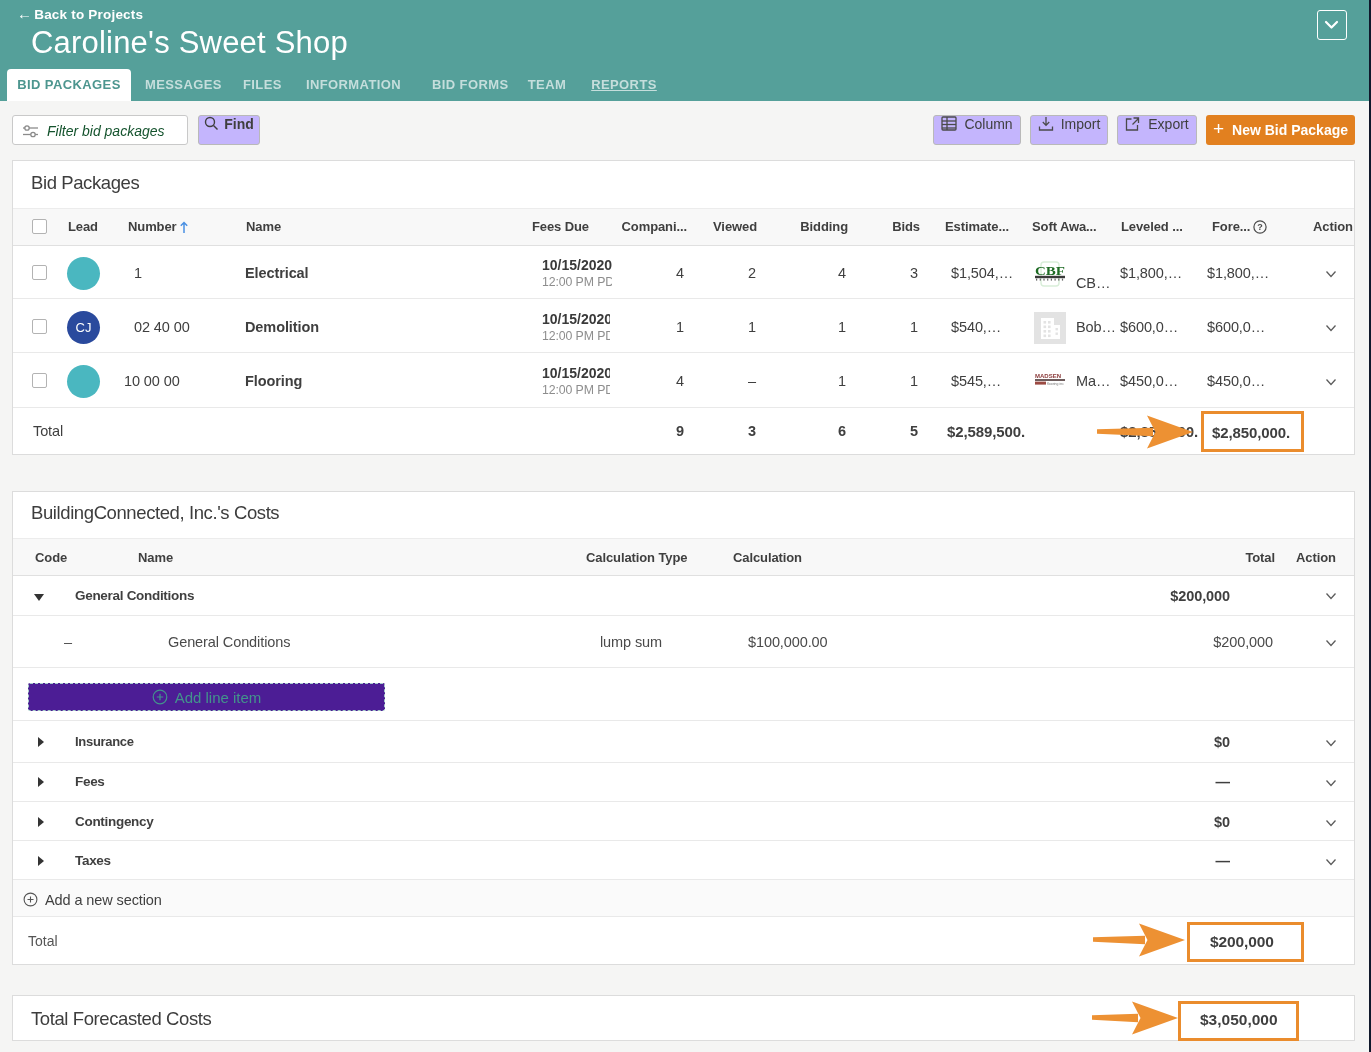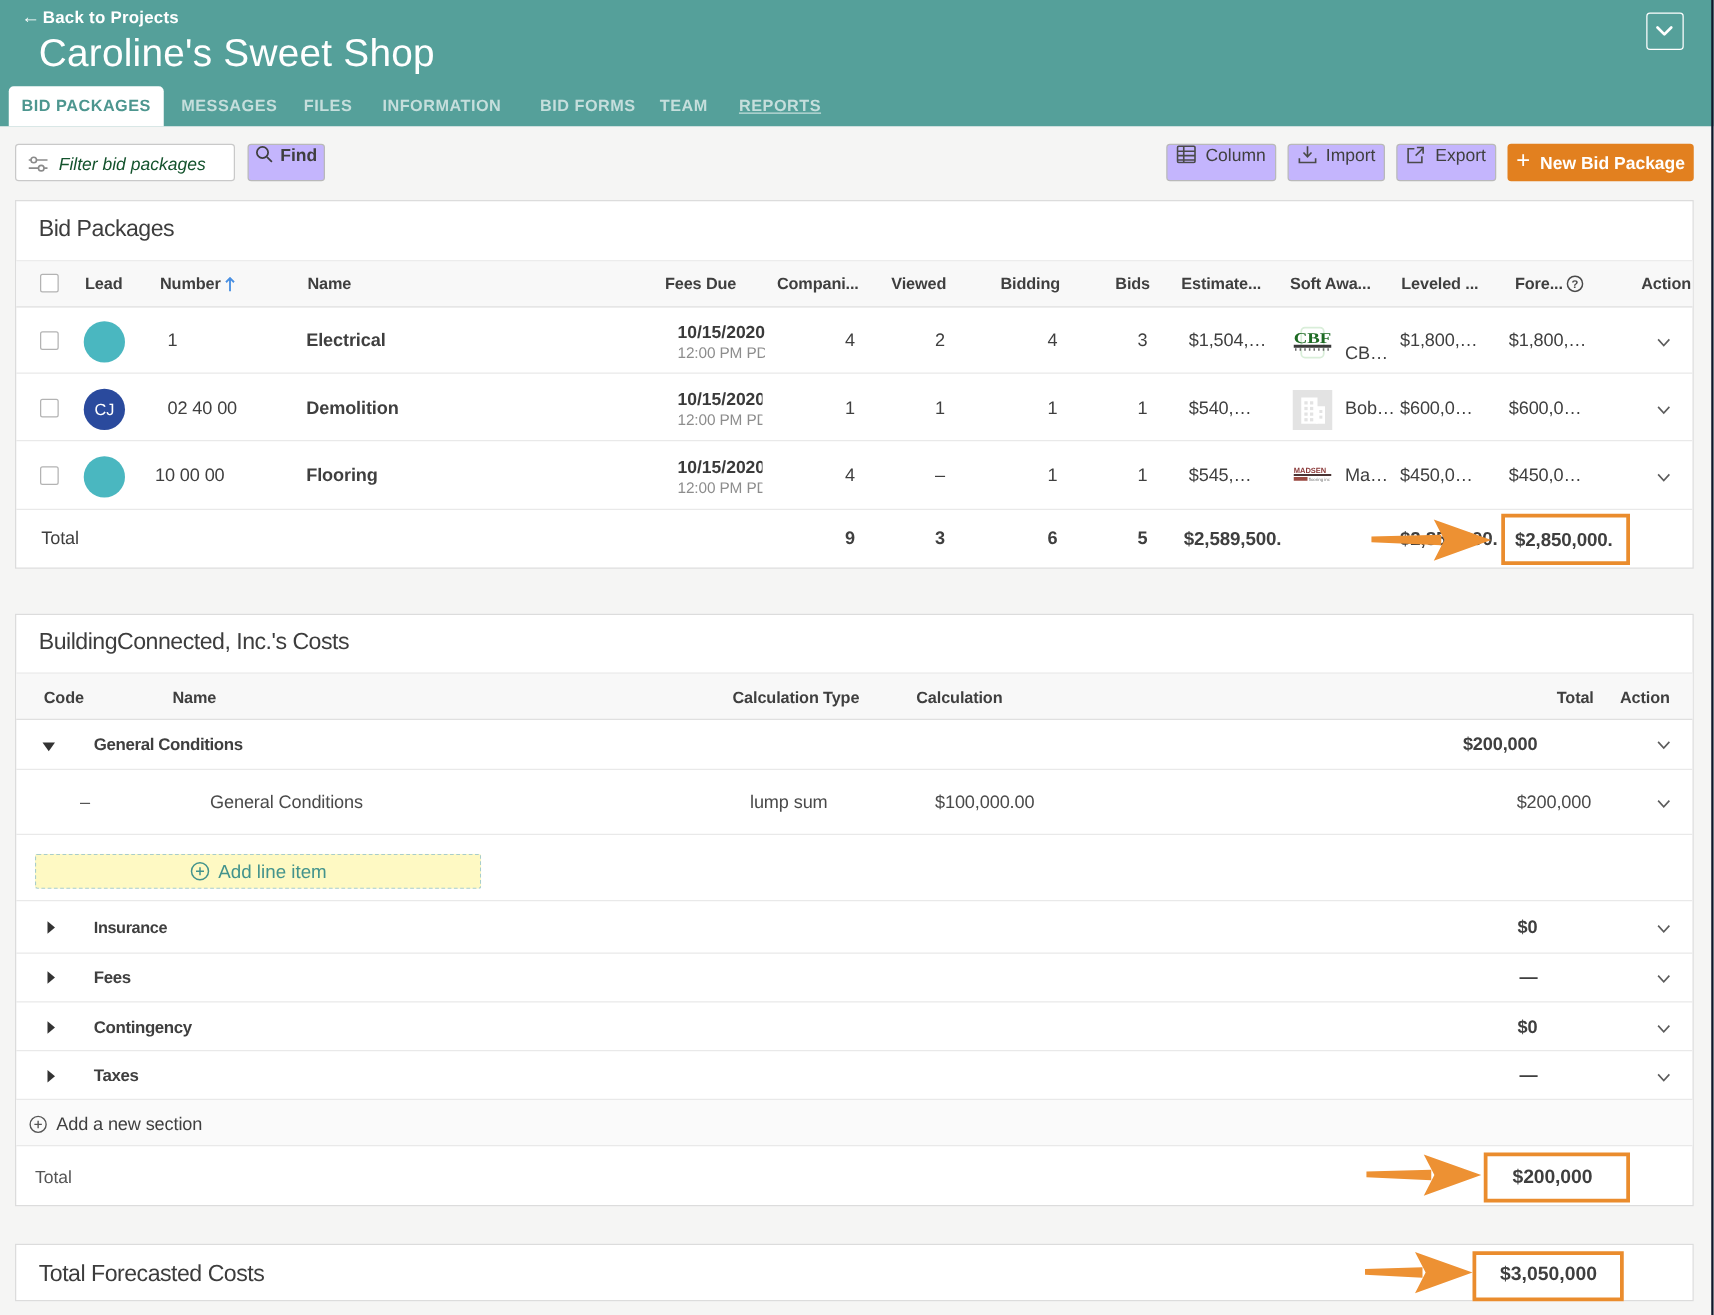--- a/index.html
+++ b/index.html
@@ -276,21 +276,21 @@
   <div class="abs cell" style="left:64px; top:634px; color:#555;">–</div>
   <div class="abs cell" style="left:168px; top:634px; color:#4a4a4a;">General Conditions</div>
   <div class="abs cell" style="left:600px; top:634px; color:#4a4a4a;">lump sum</div>
   <div class="abs cell" style="left:748px; top:634px; color:#4a4a4a;">$100,000.00</div>
   <div class="abs cell r" style="left:1173px; top:634px; width:100px; color:#4a4a4a;">$200,000</div>
   <svg class="abs chev" style="left:1324px; top:636px;" viewBox="0 0 14 14">
       <path d="M2.5 4.5 L7 9.5 L11.5 4.5" stroke="#5c5c5c" stroke-width="1.3" fill="none"></path>
     </svg>
 
   <div class="abs row" style="left:13px; top:668px; width:1341px; height:53px;"></div>
-  <div class="abs" style="left:28px; top:683px; width:357px; height:28px; background:#fef9c3; border:1px dashed #a8cdcb; border-radius:2px; display:flex; align-items:center; justify-content:center; color:#43938c; font-size:15px;">
+  <div class="abs" style="left:28px; top:683px; width:357px; height:28px; background:#4c1d95; border:1px dashed #a8cdcb; border-radius:2px; display:flex; align-items:center; justify-content:center; color:#43938c; font-size:15px;">
     <svg width="16" height="16" viewBox="0 0 16 16" style="margin-right:7px;">
         <circle cx="8" cy="8" r="6.8" stroke="#43938c" stroke-width="1.2" fill="none"></circle>
         <path d="M8 4.8 v6.4 M4.8 8 h6.4" stroke="#43938c" stroke-width="1.2"></path>
       </svg>
     Add line item
   </div>
 
   <div class="abs row" style="left:13px; top:721px; width:1341px; height:42px;"></div>
   <svg class="abs" style="left:36px; top:736px;" width="9" height="12" viewBox="0 0 9 12">
       <path d="M2 1 L2 11 L8 6 Z" fill="#333"></path>

